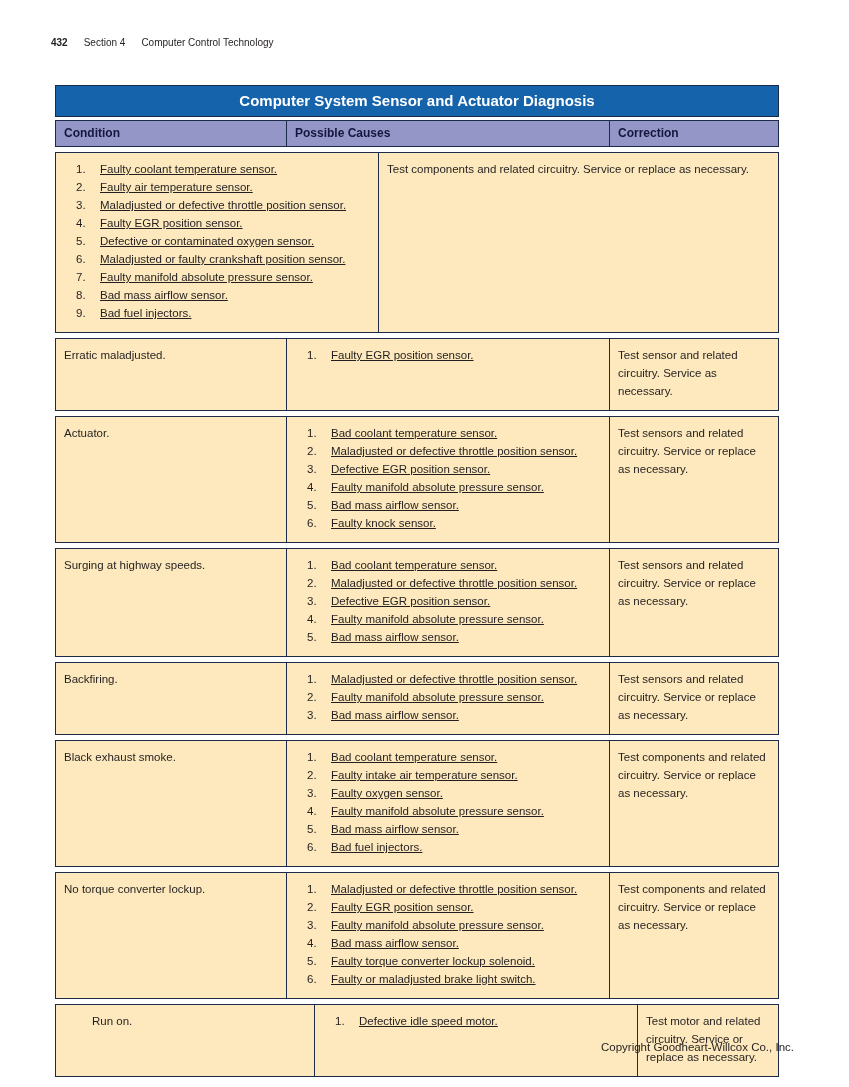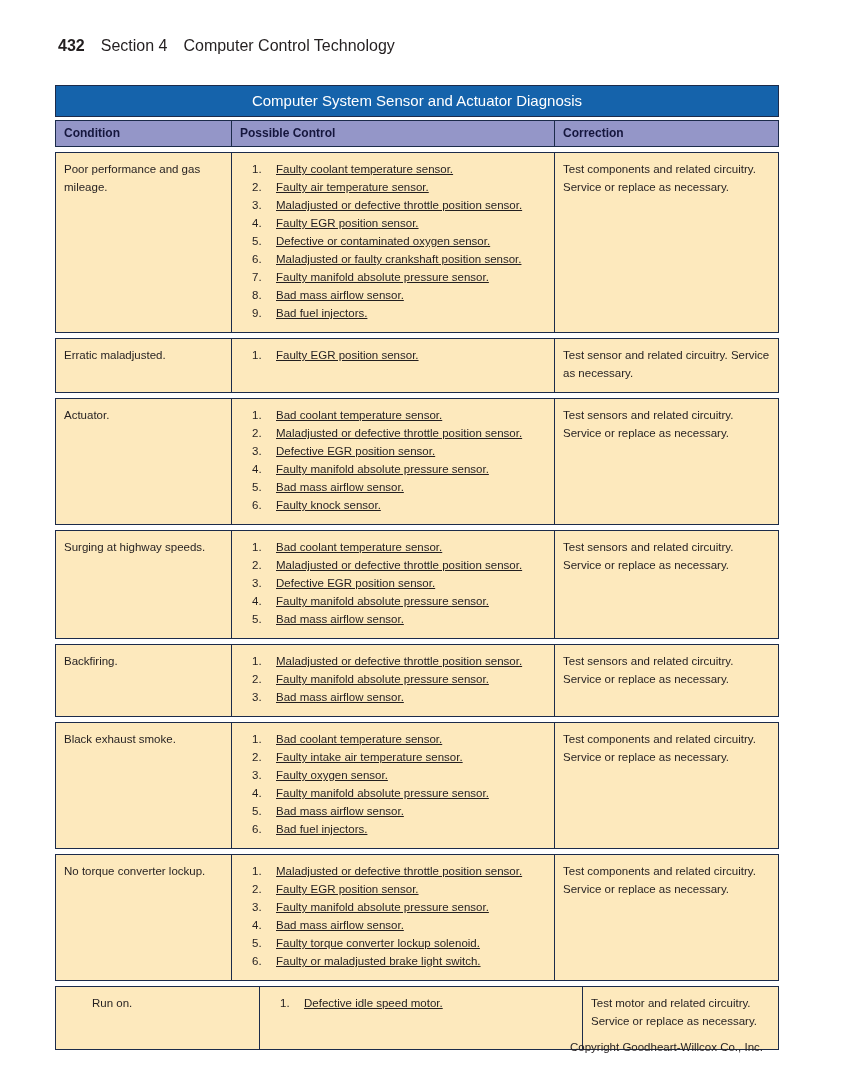--- a/index.html
+++ b/index.html
@@ -8,39 +8,39 @@
     font-family:"Liberation Sans", sans-serif;color:#231f20;
     -webkit-font-smoothing:antialiased;
   }
   :root{
     --title-bg:#1563ab;
     --header-bg:#9496c8;
     --cell-bg:#fde9bd;
     --border:#1c2b4a;
   }
   .page-header{
-    position:absolute;top:37px;left:58px;font-size:16px;
+    position:absolute;top:37px;left:51px;font-size:10px;
   }
   .page-header .page-num{font-weight:bold;margin-right:16px;}
   .page-header .section{margin-right:16px;}
   .table-wrap{
     position:absolute;left:55px;top:85px;width:724px;
   }
   .title-bar{
-    background:var(--title-bg);color:#ffffff;font-weight:normal;font-size:15px;
+    background:var(--title-bg);color:#ffffff;font-weight:bold;font-size:15px;
     text-align:center;padding:6px 0 7px 0;border:1px solid var(--border);
     margin-bottom:3px;box-sizing:border-box;
   }
   .head-row,.row{
     display:flex;border:1px solid var(--border);margin-bottom:5px;
     background:var(--cell-bg);box-sizing:border-box;
   }
   .head-row{background:var(--header-bg);}
   .col{box-sizing:border-box;}
-  .col-cond{width:176px;border-right:1px solid var(--border);}
+  .col-cond{width:231px;border-right:1px solid var(--border);}
   .col-causes{width:323px;border-right:1px solid var(--border);}
   .col-corr{flex:1;}
   .head-cell{
     font-weight:bold;font-size:12px;color:#15163d;padding:5px 8px 6px 8px;
   }
   .cell{
     font-size:11.5px;line-height:18px;padding:7px 8px 10px 8px;
   }
   .row.tall{min-height:64px;padding-left:28px;}
   ol.causes{
@@ -48,46 +48,43 @@
   }
   ol.causes li{
     counter-increment:cnum;
     padding-left:24px;text-indent:-24px;
   }
   ol.causes li::before{
     content:counter(cnum) ".";
     display:inline-block;width:16px;margin-right:8px;text-indent:0;
   }
   .page-footer{
-    position:absolute;top:1041px;right:86px;font-size:11.5px;
+    position:absolute;top:1041px;right:55px;font-size:11.5px;
   }
 </style>
 </head>
 <body>
 
 <div class="page">
 
   <header class="page-header">
     <span class="page-num">432</span><span class="section">Section 4</span><span class="chapter">Computer Control Technology</span>
   </header>
 
   <div class="table-wrap">
     <div class="title-bar">Computer System Sensor and Actuator Diagnosis</div>
 
     <div class="head-row">
       <div class="col col-cond head-cell">Condition</div>
-      <div class="col col-causes head-cell">Possible Control</div>
+      <div class="col col-causes head-cell">Possible Causes</div>
       <div class="col col-corr head-cell">Correction</div>
     </div>
 
     <div id="rows">
   <div class="row">
-    <div class="col col-cond cell">
-      <span>Poor performance and gas mileage.</span>
-    </div>
     <div class="col col-causes cell">
       <ol class="causes">
               <li>Faulty coolant temperature sensor.</li>
               <li>Faulty air temperature sensor.</li>
               <li>Maladjusted or defective throttle position sensor.</li>
               <li>Faulty EGR position sensor.</li>
               <li>Defective or contaminated oxygen sensor.</li>
               <li>Maladjusted or faulty crankshaft position sensor.</li>
               <li>Faulty manifold absolute pressure sensor.</li>
               <li>Bad mass airflow sensor.</li>

